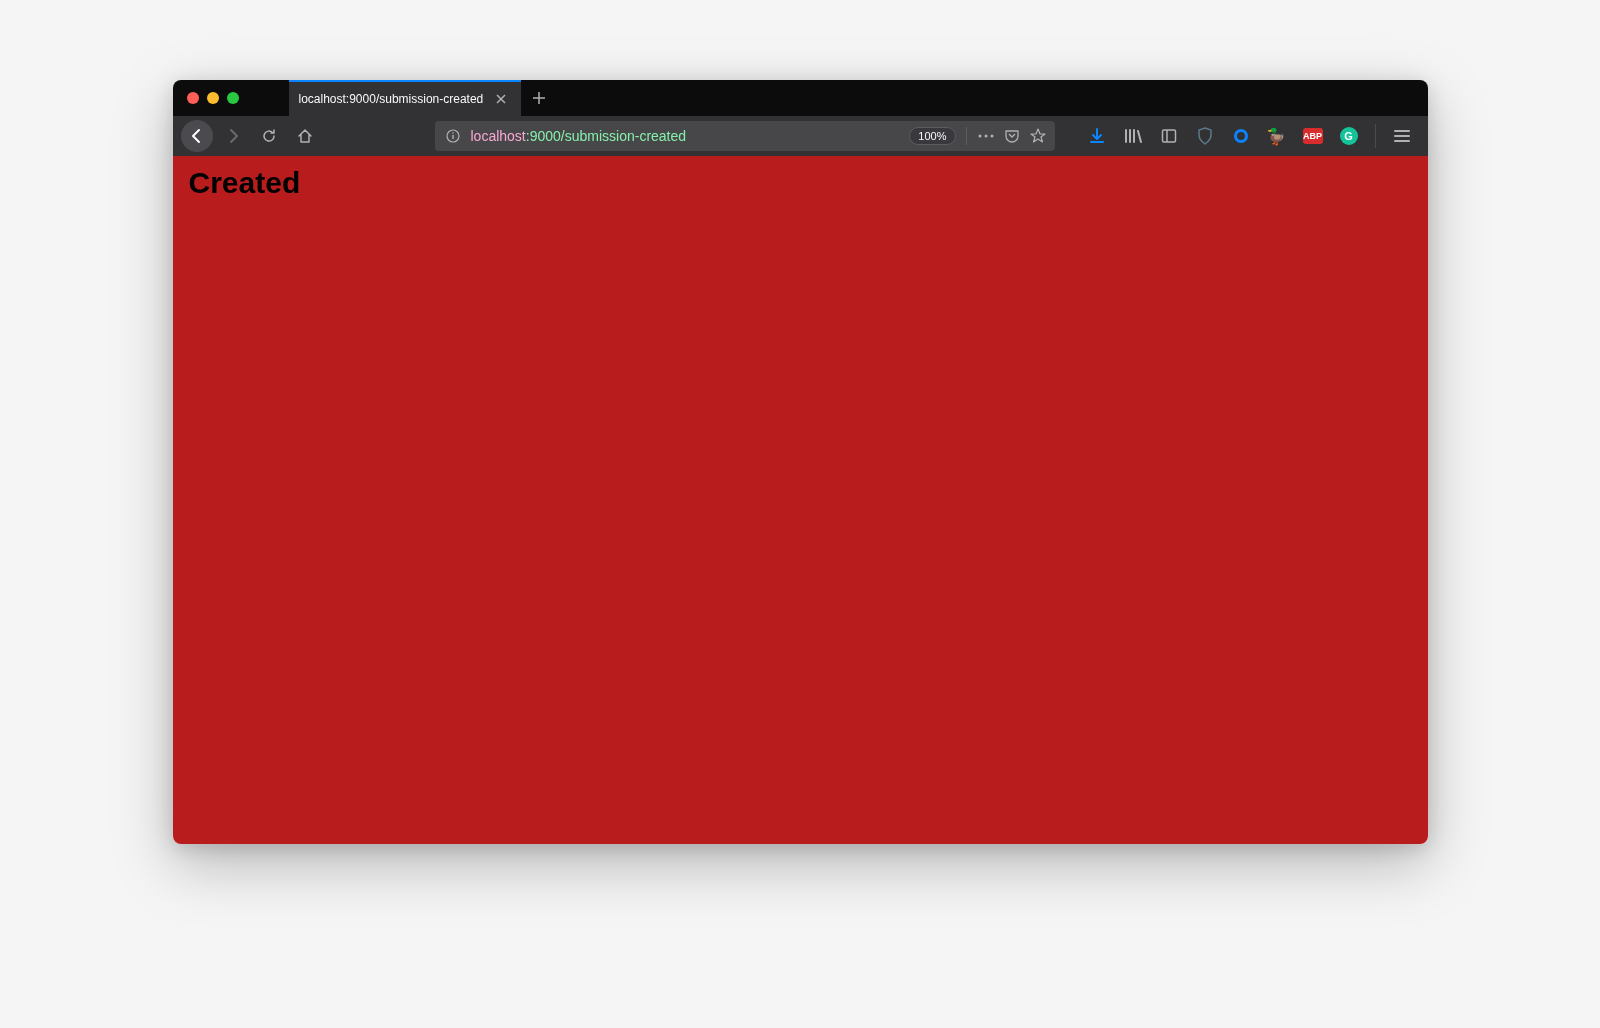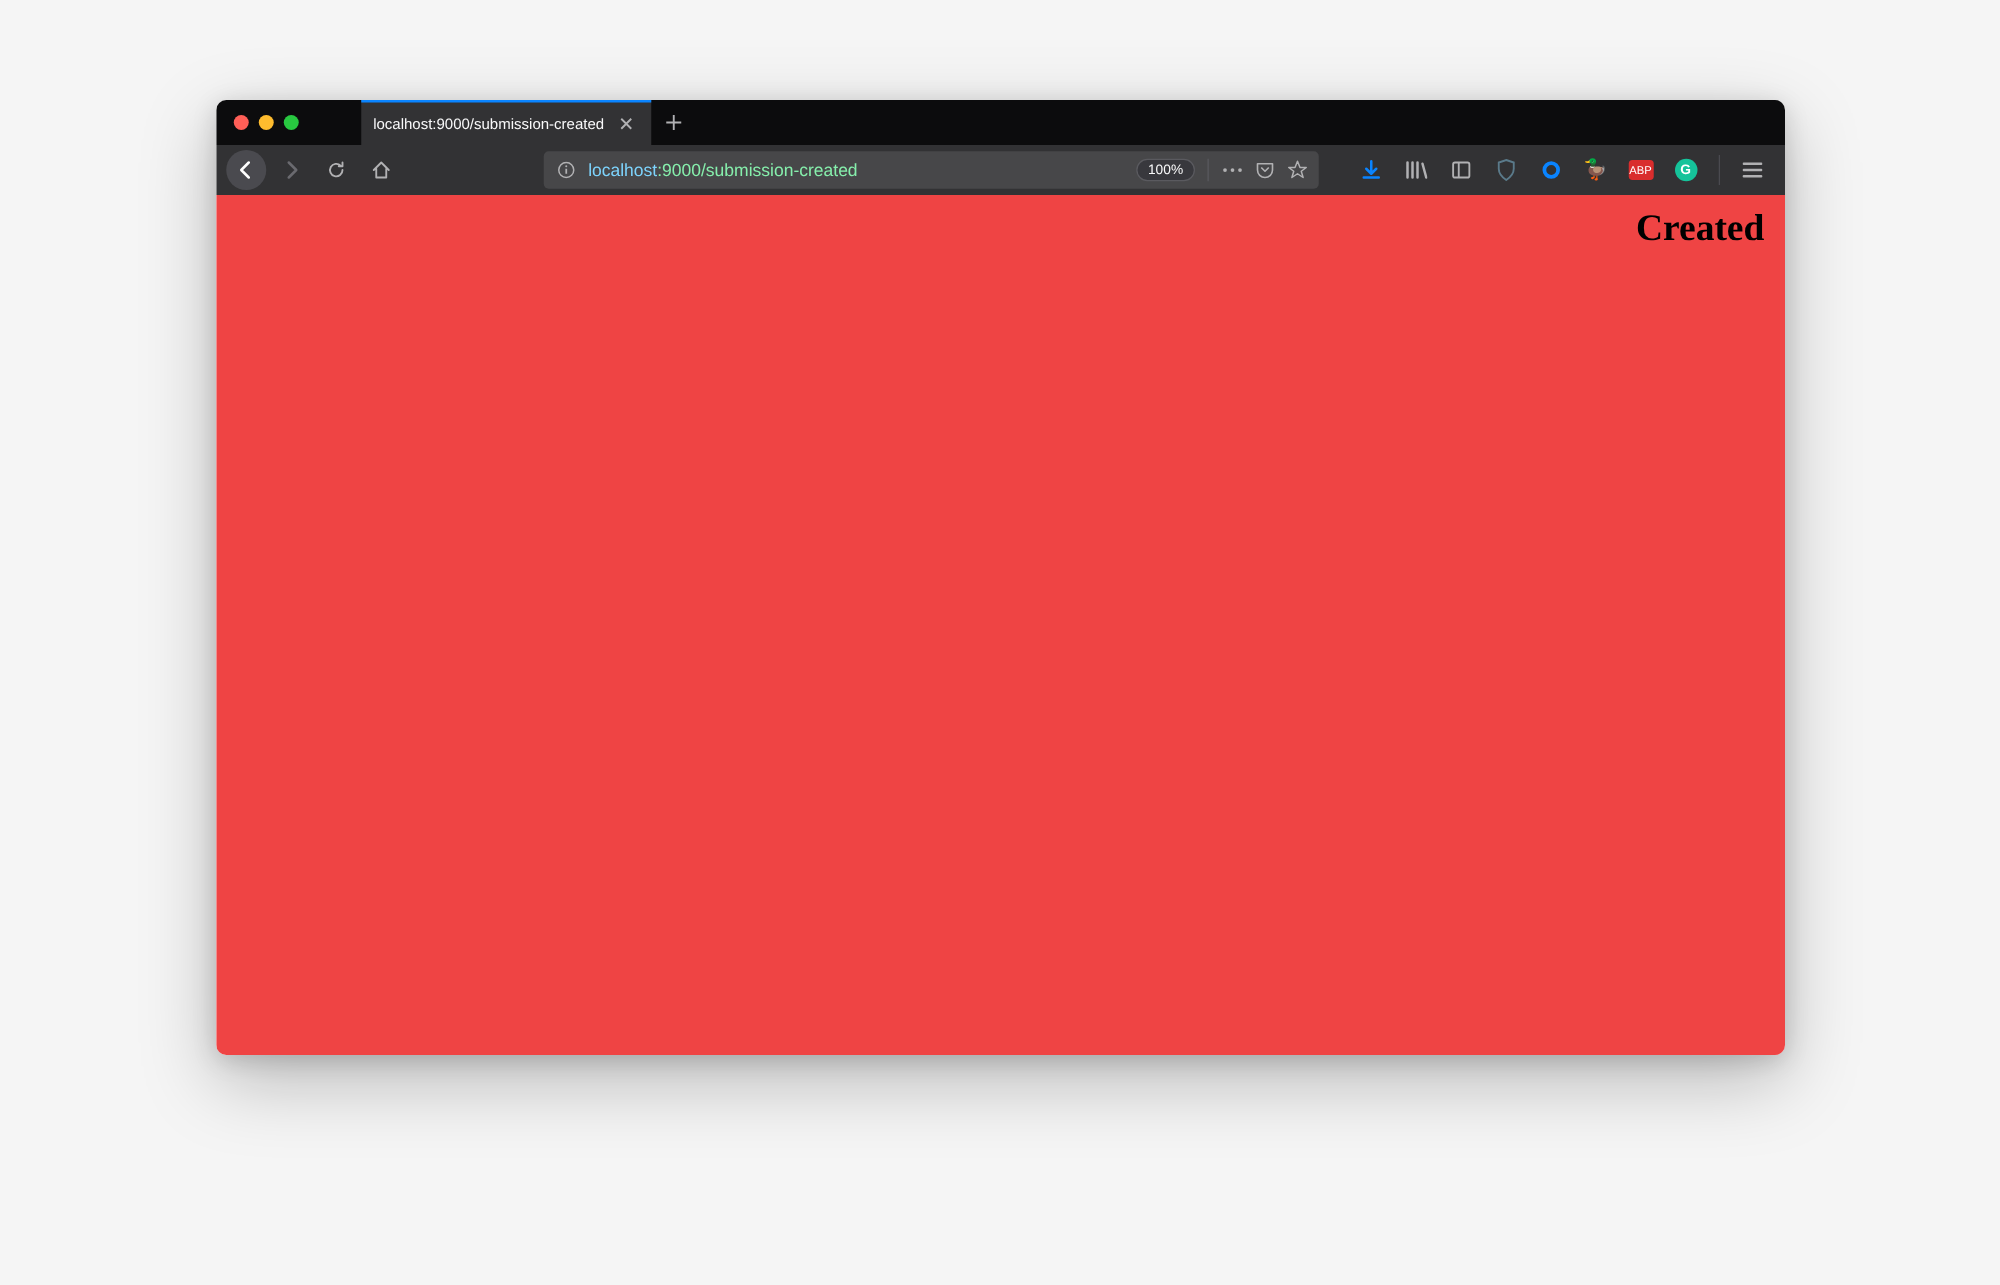--- a/index.html
+++ b/index.html
@@ -92,21 +92,21 @@
       align-items: center;
       padding: 0 4px 0 10px;
       color: #b1b1b3;
       font-size: 14px;
     }
     .url-info-icon {
       width: 16px; height: 16px; margin-right: 10px; flex-shrink: 0;
       display: flex; align-items: center; justify-content: center;
     }
     .url-text { flex: 1; white-space: nowrap; overflow: hidden; }
-    .url-text .host { color: #7dd3fc; }
+    .url-text .host { color: #f9a8d4; }
     .url-text .path { color: #86efac; }
     .zoom-badge {
       background: #38383d;
       border: 1px solid #5a5a5f;
       color: #f9f9fa;
       font-size: 11px;
       padding: 2px 8px;
       border-radius: 10px;
       margin: 0 4px;
     }
@@ -118,43 +118,42 @@
     }
     .toolbar-spacer { flex: 1; }
     .toolbar-icons { display:flex; align-items:center; gap: 8px; padding-right:4px; }
     .tb-icon {
       width: 28px; height: 28px;
       display:flex; align-items:center; justify-content:center;
       color:#b1b1b3; cursor:pointer; border-radius:4px;
     }
     .ext-abp {
       width:20px; height:16px; background:#d92d2d; color:#fff;
-      font-size:9px; font-weight:normal; border-radius:3px;
+      font-size:9px; font-weight:bold; border-radius:3px;
       display:flex; align-items:center; justify-content:center;
     }
     .ext-grammarly {
       width:18px; height:18px; background:#15c39a; border-radius:50%;
       display:flex; align-items:center; justify-content:center;
       color:#fff; font-size:11px; font-weight:bold;
     }
     .ext-circle-blue {
       width:14px; height:14px; border:3px solid #0a84ff; border-radius:50%;
     }
     .ext-shield { color:#5a7a8a; }
     .toolbar-divider { width:1px; height:24px; background:#4a4a4f; margin:0 4px; }
     
     .content {
-      background: #ef4444;
+      background: #b91c1c;
       min-height: 688px;
       padding: 10px 16px;
-      font-family: Liberation Serif, serif;
+      font-family: Liberation Sans, sans-serif;
       font-size: 30px;
       font-weight: bold;
       color: #000;
-      text-align: right;
     }
     svg { display:block; }
   </style>
 </head>
 <body>
 
 <div class="browser-window">
 
   <div class="tab-bar">
     <div class="traffic-lights">

